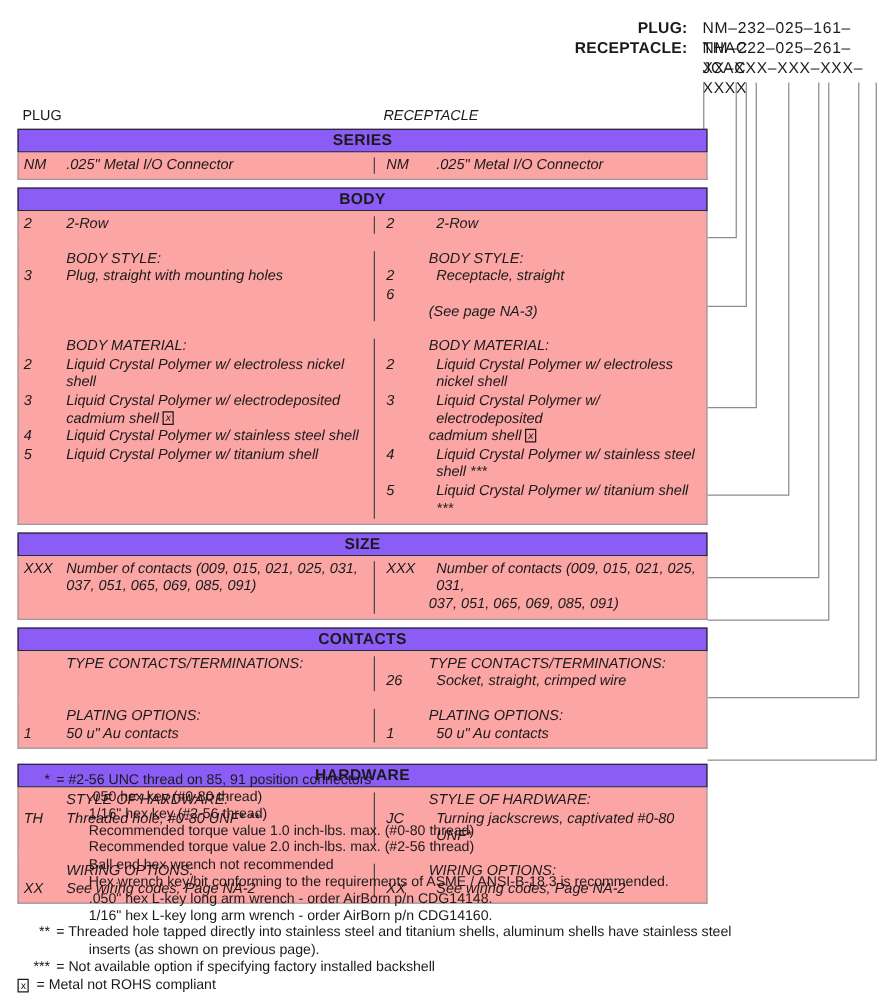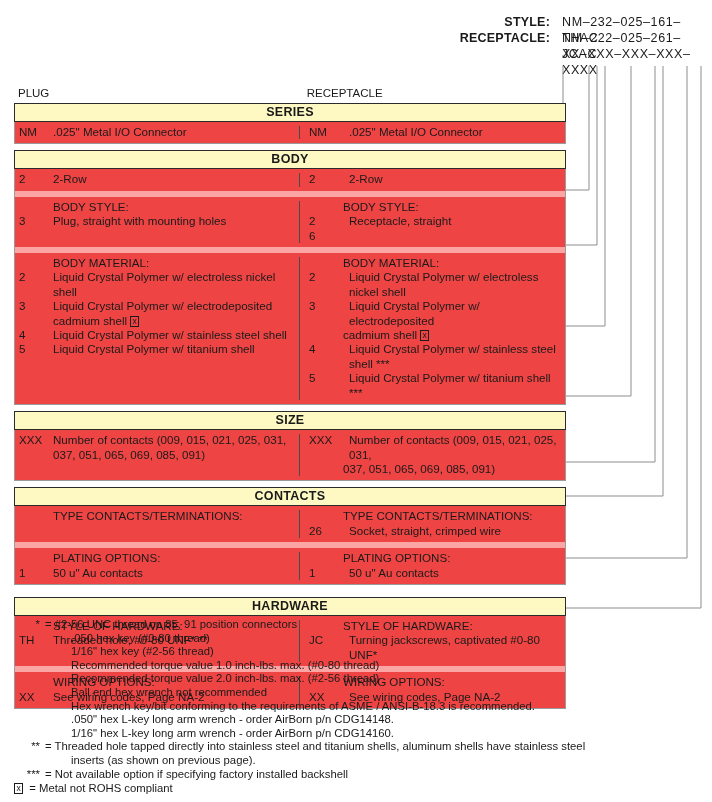--- a/index.html
+++ b/index.html
@@ -22,30 +22,30 @@
   .pn-value{width:148px;text-align:left;padding-left:12px;letter-spacing:.6px;}
   .pn-mask{letter-spacing:.6px;}
 
   
   .lines{position:absolute;left:0;top:0;width:712px;height:802px;pointer-events:none;}
 
   
   .table{position:absolute;left:14px;top:86px;width:552px;}
   .colhdr{display:flex;height:15px;font-size:11.5px;line-height:15px;}
   .colhdr .c1{width:286px;padding-left:4px;}
-  .colhdr .c2{width:266px;padding-left:10px;}
+  .colhdr .c2{width:266px;padding-left:10px;font-style:italic;}
 
   .band{
     border:1.6px solid #2b2b2b;
     height:19px;line-height:17px;
     text-align:center;font-weight:bold;font-size:12.5px;
-    letter-spacing:.3px;background:#fef9c3;box-sizing:border-box;
+    letter-spacing:.3px;background:#8b5cf6;box-sizing:border-box;
   }
 
-  .grp{border:1px solid #9a9a9a;border-top:none;box-sizing:border-box;background:#ef4444;}
+  .grp{border:1px solid #9a9a9a;border-top:none;box-sizing:border-box;background:#fca5a5;font-style:italic;}
 
   .row{display:flex;box-sizing:border-box;}
   .row + .row{border-top:6px solid #fca5a5;}
   .half{box-sizing:border-box;padding:3px 0 4px 0;}
   .half.left{width:284px;}
   .half.right{width:266px;border-left:none;position:relative;}
   .half.right:before{
     content:"";position:absolute;left:0px;top:4px;bottom:4px;
     border-left:1.4px solid #4a4a4a;
   }
@@ -72,21 +72,21 @@
   .rohsnote{position:absolute;left:14px;top:782px;font-size:11.3px;line-height:13.6px;display:flex;align-items:center;}
   .rohsnote .bx{border:1px solid #1a1a1a;font-size:8.5px;line-height:9px;padding:0 1.5px;margin-right:6px;}
 </style>
 </head>
 <body>
 
 <div class="page">
 
   <div class="pn-block">
     <div class="pn-row">
-      <span class="pn-label">STYLE:</span>
+      <span class="pn-label">PLUG:</span>
       <span class="pn-value">NM–232–025–161–THAC</span>
     </div>
     <div class="pn-row">
       <span class="pn-label">RECEPTACLE:</span>
       <span class="pn-value">NM–222–025–261–JCAC</span>
     </div>
     <div class="pn-row">
       <span class="pn-label"></span>
       <span class="pn-value pn-mask">XX–XXX–XXX–XXX–XXXX</span>
     </div>
@@ -166,20 +166,21 @@
             </div>
             <div class="half right">
               <div class="cap">BODY STYLE:</div>
               <div class="ln">
                 <div class="code">2</div>
                 <div class="desc">Receptacle, straight</div>
               </div>
               <div class="ln">
                 <div class="code">6</div>
               </div>
+              <div class="cont"><span>(See page NA-3)</span></div>
             </div>
           </div>
           <div class="row">
             <div class="half left">
               <div class="cap">BODY MATERIAL:</div>
               <div class="ln">
                 <div class="code">2</div>
                 <div class="desc">Liquid Crystal Polymer w/ electroless nickel shell</div>
               </div>
               <div class="ln">

